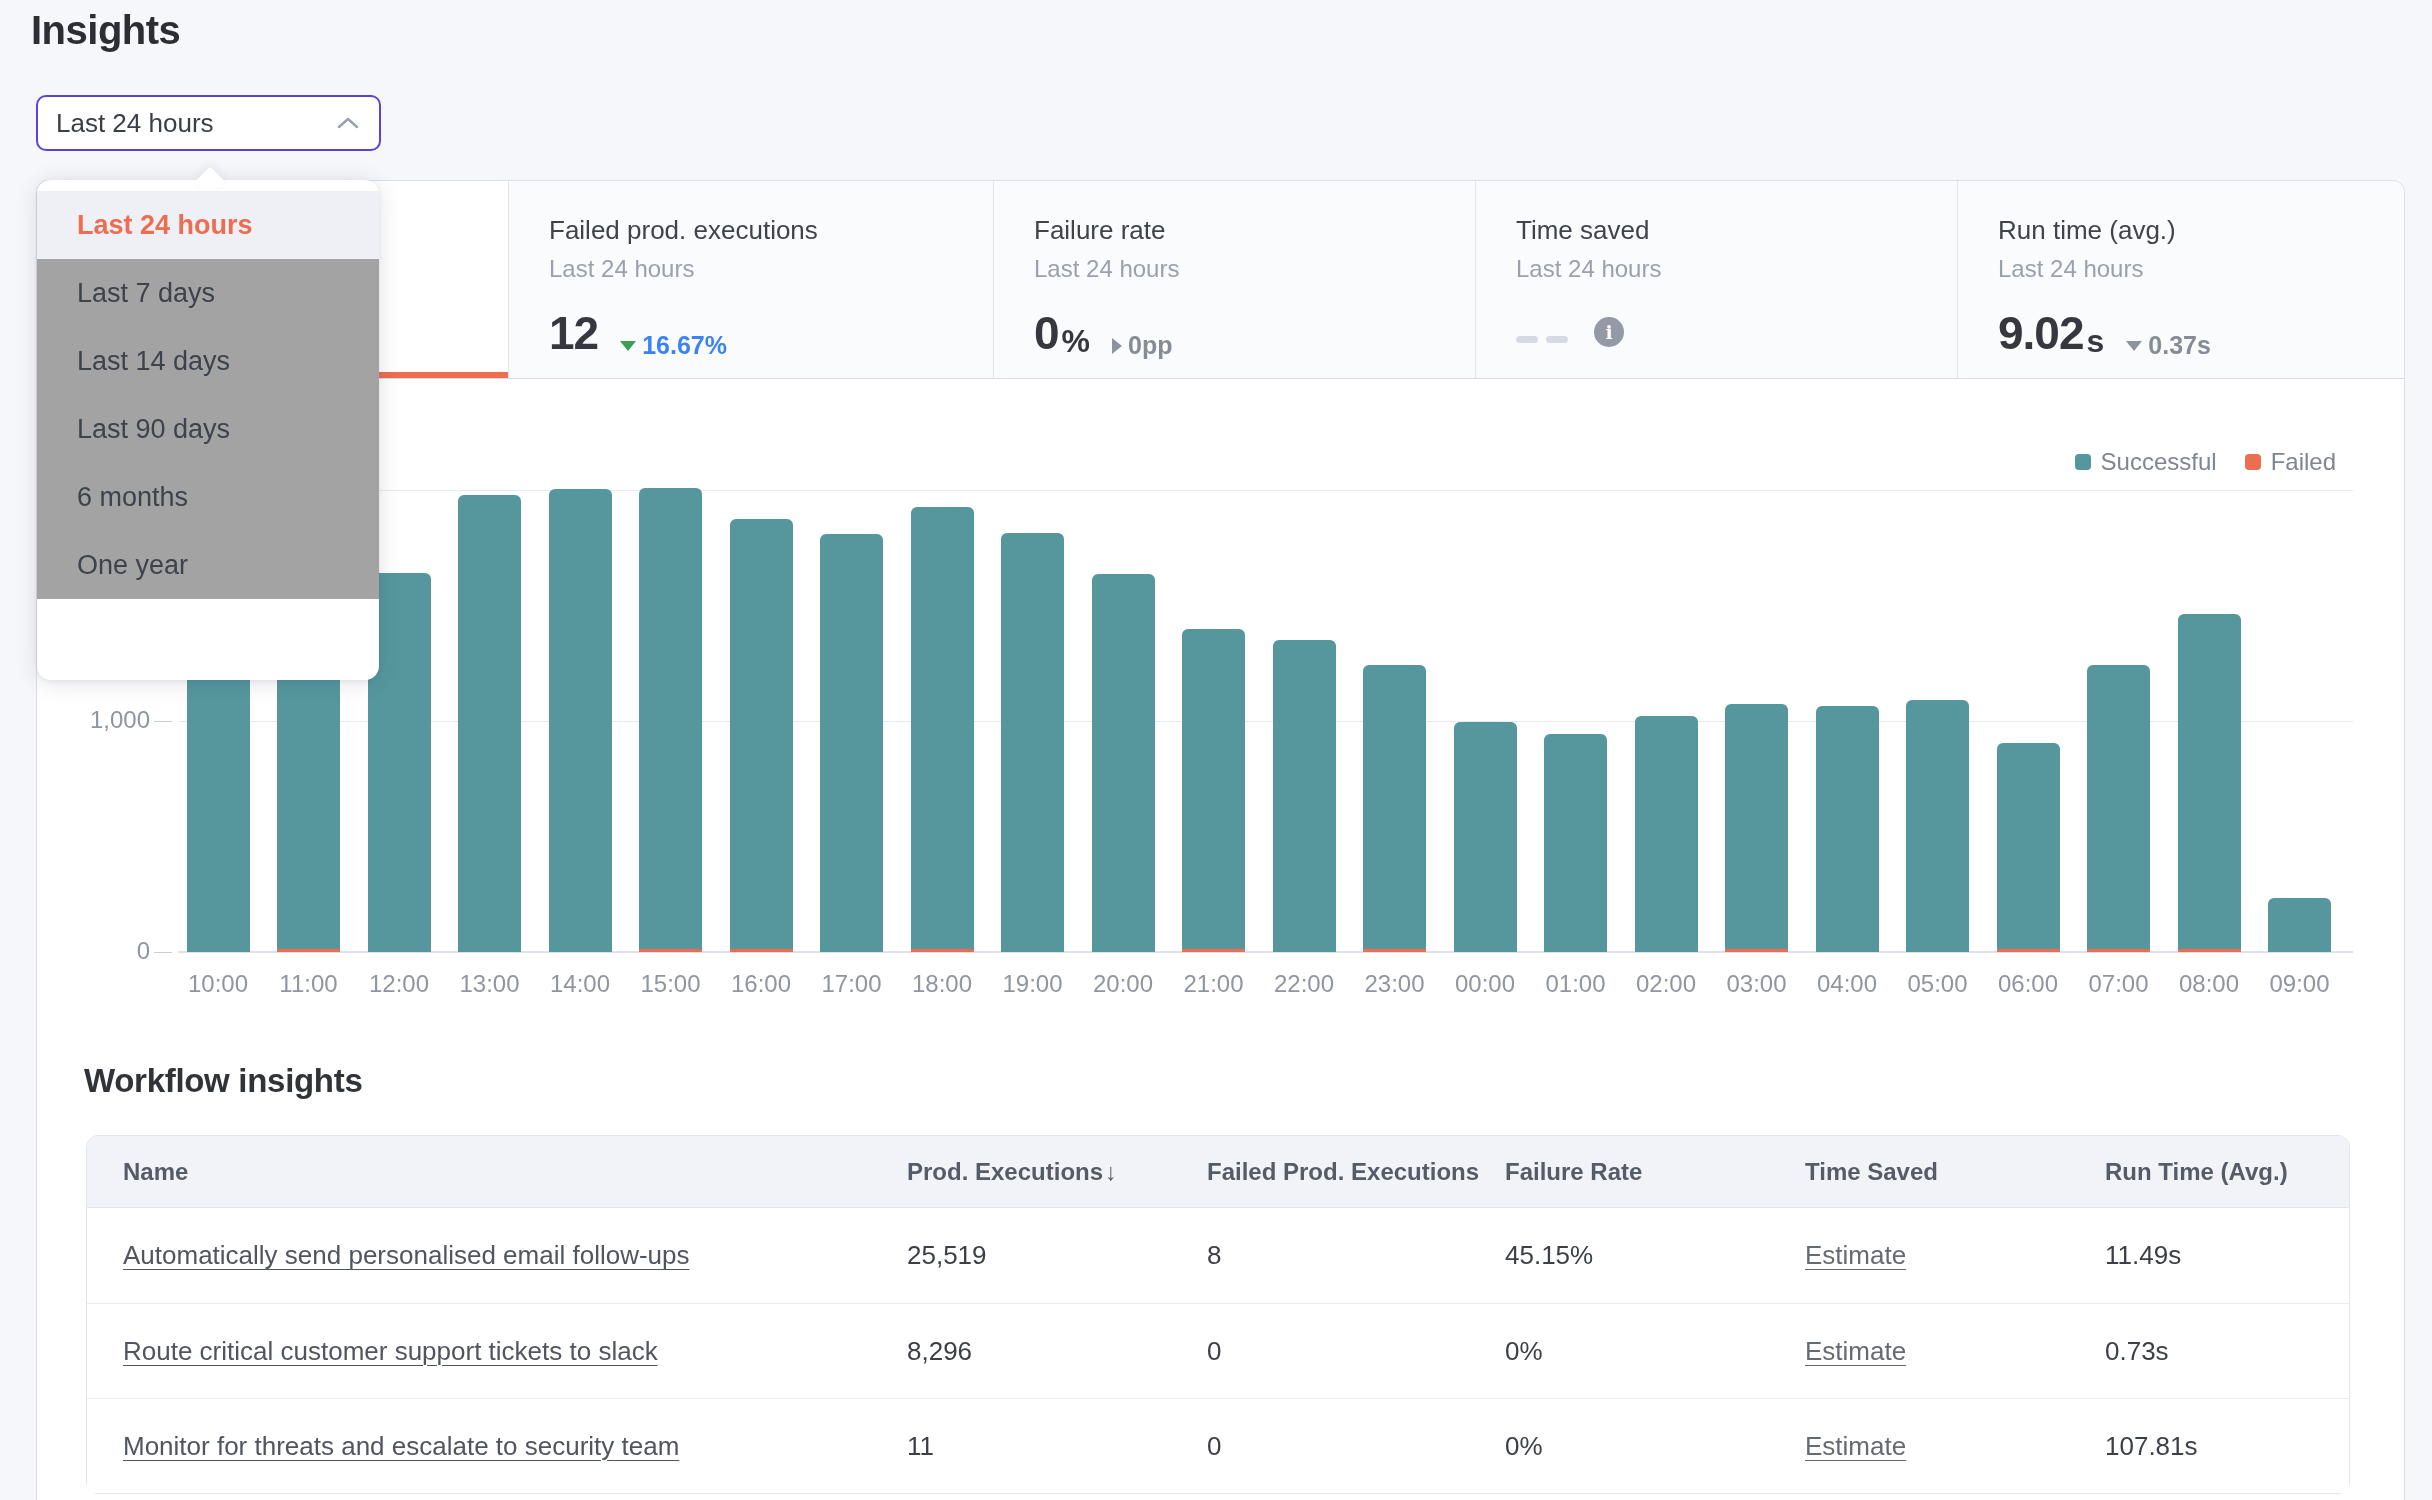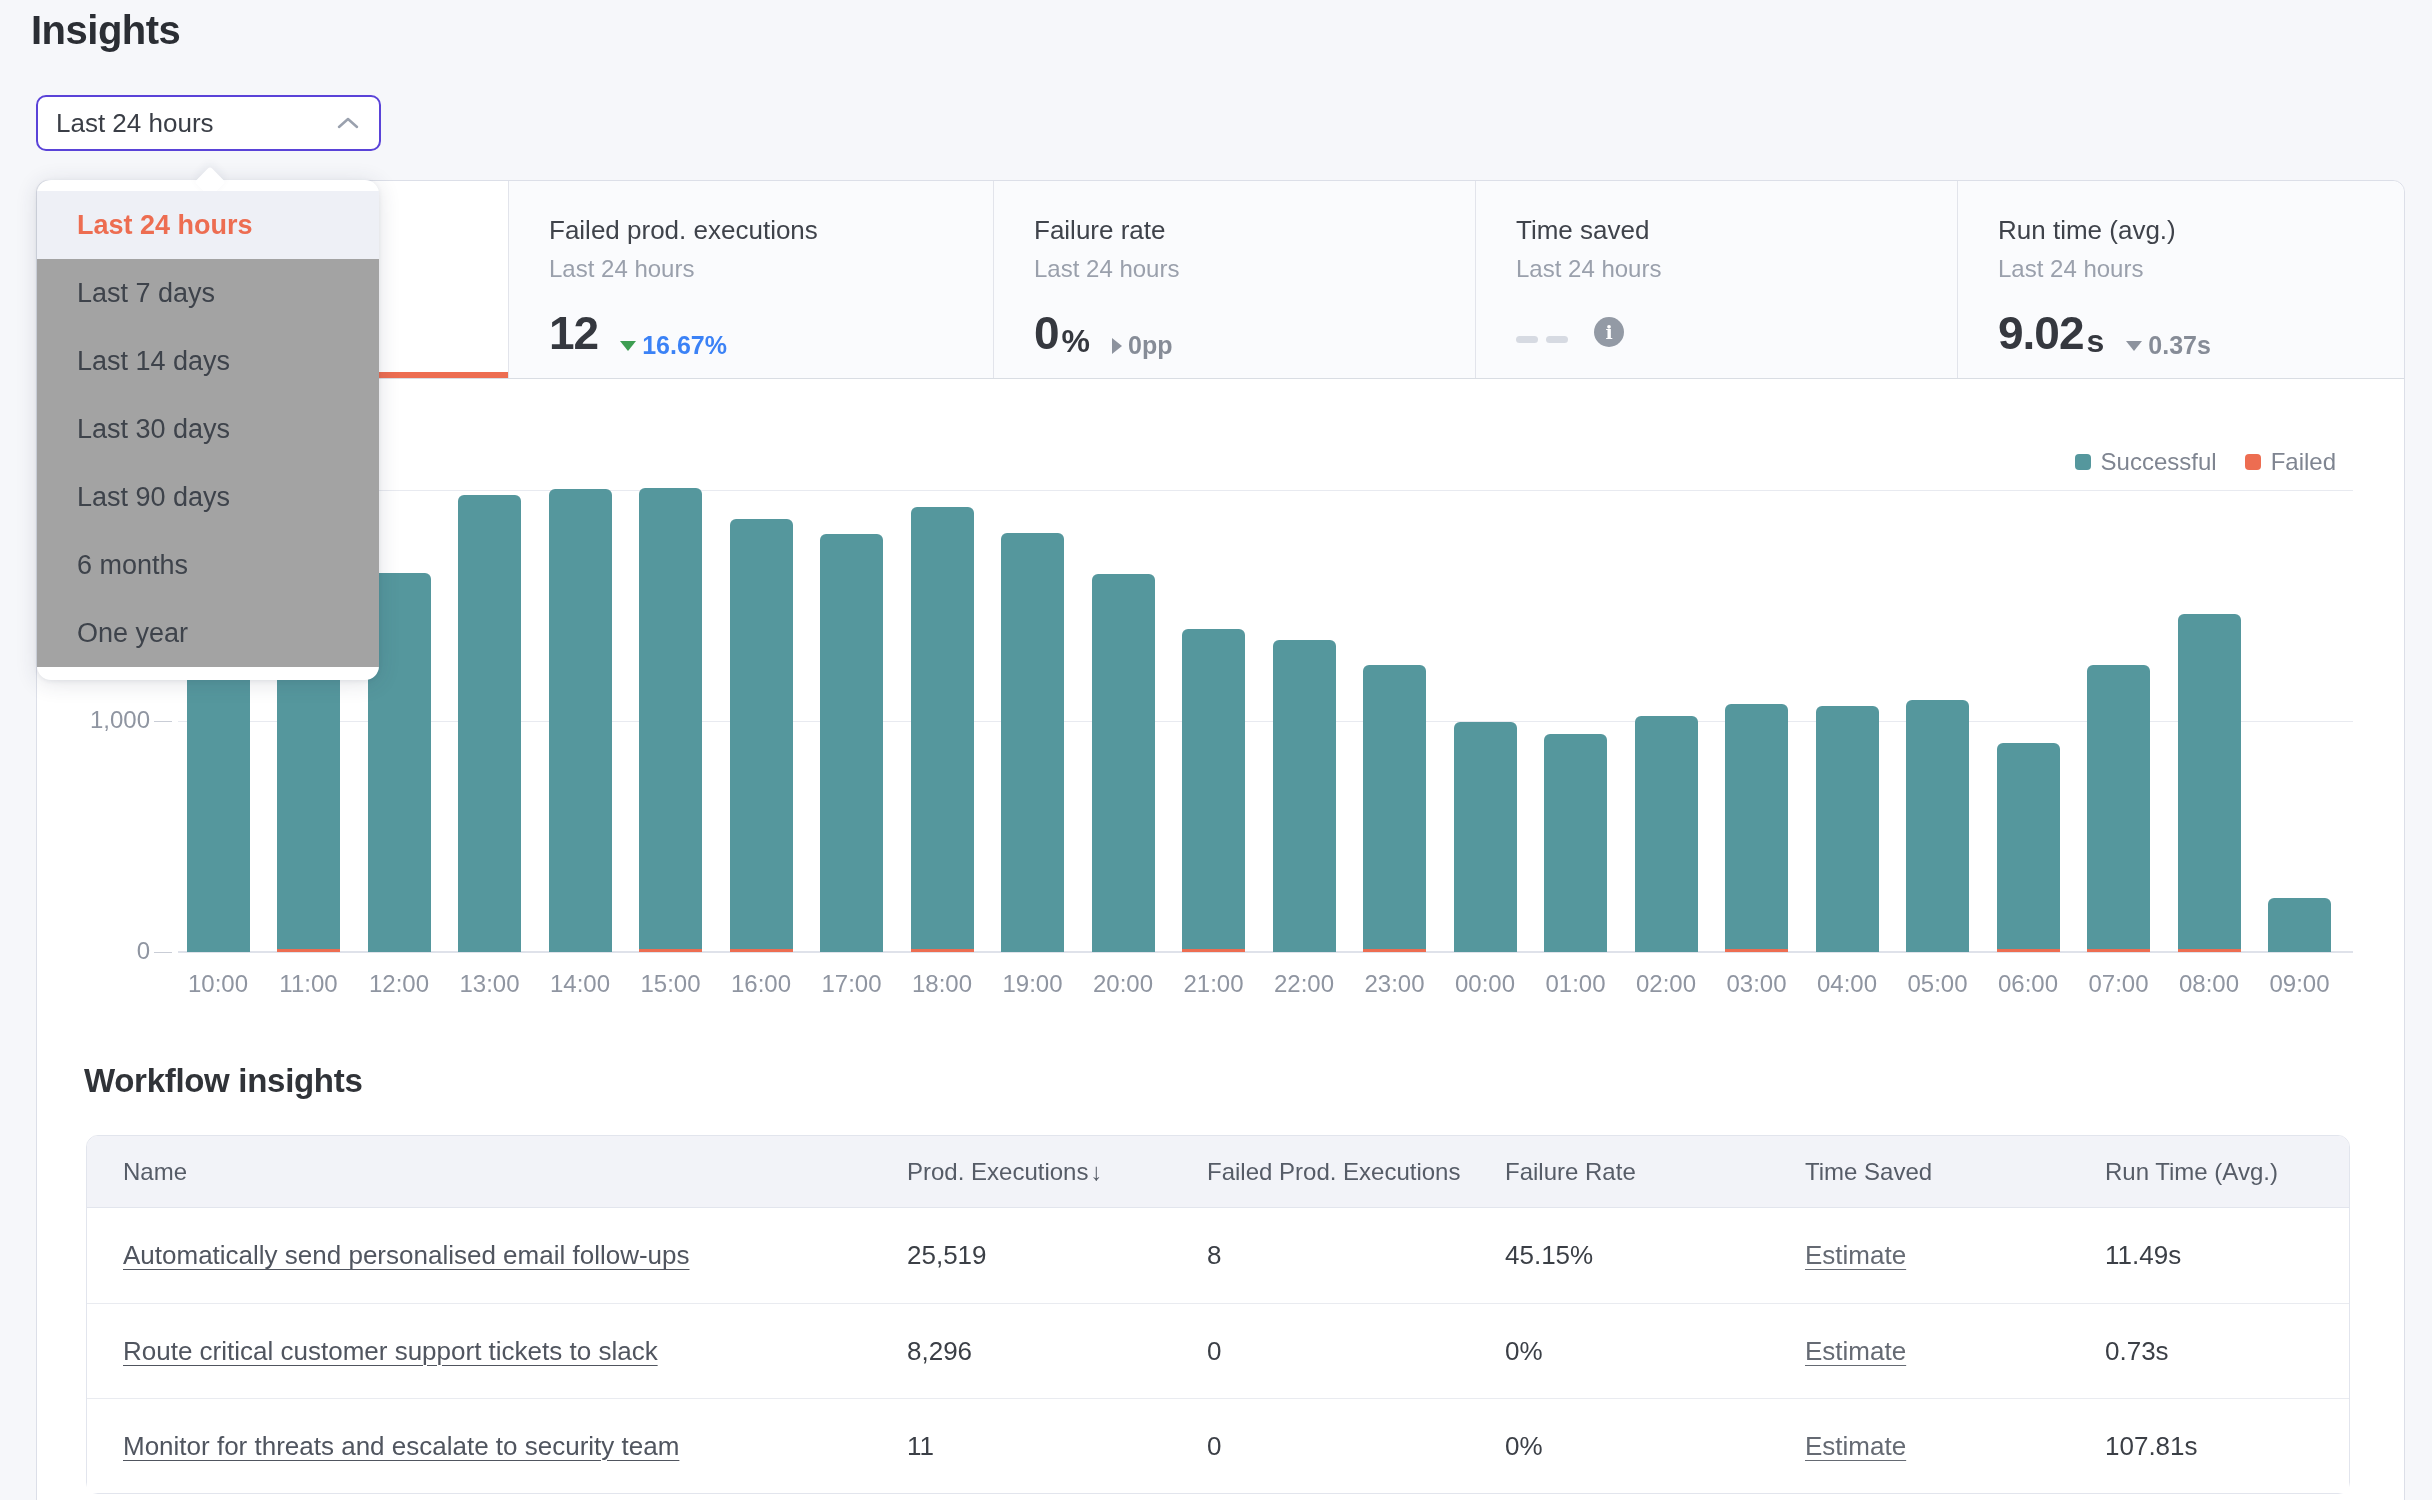--- a/index.html
+++ b/index.html
@@ -63,21 +63,21 @@
   .xtick-label { position:absolute; width:90px; text-align:center; font-size:24px; color:#8f95a1; }
   .bar { position:absolute; display:flex; flex-direction:column; }
   .bar .seg-success { border-radius:6px 6px 0 0; flex:1; }
   .bar .seg-failed { }
 
   
   .wf-heading { position:absolute; left:84px; top:1062px; font-size:33px; font-weight:700; color:#303338; letter-spacing:-0.3px; }
   .wtable { position:absolute; left:86px; top:1135px; width:2264px; background:#fff; border:1px solid #e2e5ed; border-radius:12px; }
   .thead { display:grid; grid-template-columns:820px 300px 298px 300px 300px 1fr; height:72px; background:#f2f3f8;
     border-bottom:1px solid #e2e5ed; border-radius:11px 11px 0 0; align-items:center; }
-  .th { font-size:24px; font-weight:400; color:#565c67; display:flex; align-items:center; }
+  .th { font-size:24px; font-weight:700; color:#565c67; display:flex; align-items:center; }
   .th:first-child { padding-left:36px; }
   .sort-arrow { font-size:24px; color:#565c67; margin-left:2px; }
   .trow { display:grid; grid-template-columns:820px 300px 298px 300px 300px 1fr; height:95px; align-items:center; background:#fff; }
   .trow + .trow { border-top:1px solid #e9ebf0; }
   .td { font-size:26px; color:#3b3f46; }
   .td:first-child { padding-left:36px; }
   .name-link { color:#50555f; text-decoration:underline; text-underline-offset:5px; text-decoration-thickness:1px; cursor:pointer; }
   .estimate-link { color:#656a73; text-decoration:underline; text-underline-offset:5px; text-decoration-thickness:1px; cursor:pointer; }
 </style>
 </head>
@@ -320,21 +320,20 @@
           <div class="td"><span>107.81s</span></div>
         </div>
       </div>
   </div>
 
   <div class="menu" id="menu">
     <div class="notch"></div>
   <div class="menu-item selected">Last 24 hours</div>
       <div class="menu-item">Last 7 days</div>
       <div class="menu-item">Last 14 days</div>
-      <div class="menu-item">Last 30 days</div>
       <div class="menu-item">Last 90 days</div>
       <div class="menu-item">6 months</div>
       <div class="menu-item">One year</div>
     </div>
 
   <div class="filter-trigger">
     <span class="val">Last 24 hours</span>
     <svg width="22" height="12" viewBox="0 0 22 12">
       <polyline points="2,10 11,2 20,10" fill="none" stroke="#9aa1ae" stroke-width="2.5" stroke-linecap="round" stroke-linejoin="round"></polyline>
     </svg>

